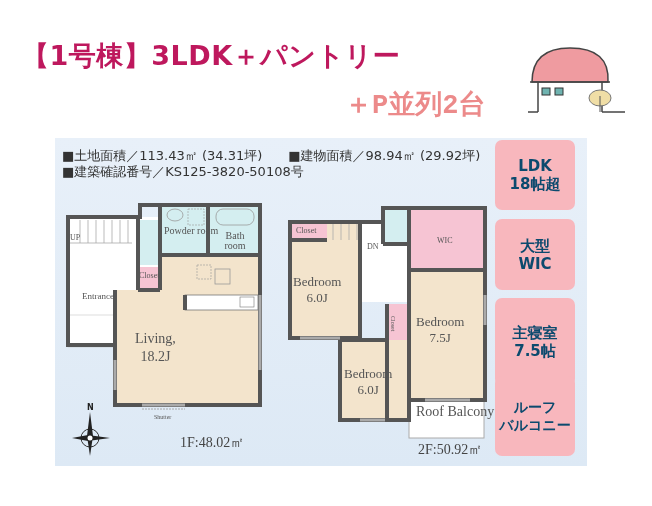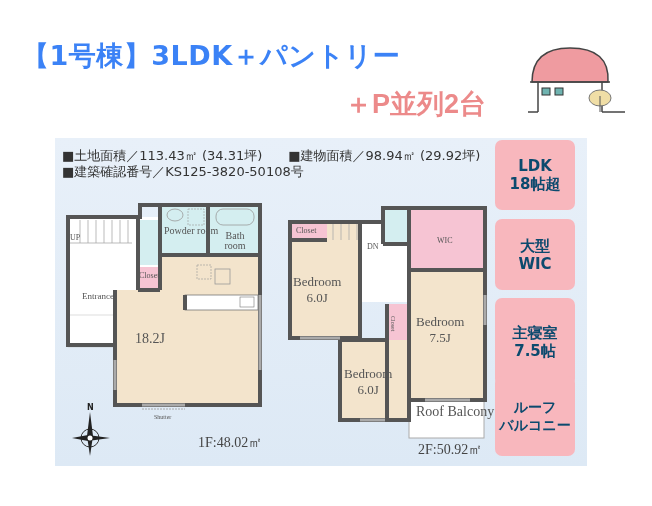--- a/index.html
+++ b/index.html
@@ -1,18 +1,18 @@
 <!DOCTYPE html>
 <html><head>
 <meta charset="utf-8">
 <style>
   * { box-sizing: border-box; margin: 0; padding: 0; }
   body { width: 652px; height: 506px; background: #ffffff; position: relative; overflow: hidden; font-family: "DejaVu Sans", sans-serif; }
-  .title1 { position: absolute; left: 22px; top: 38px; font-size: 27px; font-weight: bold; color: #3b82f6; letter-spacing: 0.5px; white-space: nowrap; font-family: "DejaVu Sans", sans-serif; }
-  .title2 { position: absolute; left: 345px; top: 86px; font-size: 27px; font-weight: bold; color: #ec8a8a; white-space: nowrap; font-family: Liberation Sans, sans-serif; }
+  .title1 { position: absolute; left: 22px; top: 38px; font-size: 27px; font-weight: bold; color: #be185d; letter-spacing: 0.5px; white-space: nowrap; font-family: "DejaVu Sans", sans-serif; }
+  .title2 { position: absolute; left: 345px; top: 86px; font-size: 27px; font-weight: bold; color: #ec8a8a; white-space: nowrap; font-family: Liberation Mono, monospace; }
   .house { position: absolute; left: 520px; top: 40px; width: 120px; height: 82px; }
   .panel { position: absolute; left: 55px; top: 138px; width: 532px; height: 328px; background: linear-gradient(180deg, #e8f0f9 0%, #dde9f5 100%); }
   .info { position: absolute; left: 62px; top: 148px; font-size: 13px; color: #333; line-height: 16px; font-family: "DejaVu Sans", sans-serif; }
   .info .row { white-space: nowrap; }
   .info .gap { display: inline-block; width: 26px; }
   .badge { position: absolute; left: 495px; width: 80px; background: #f8b7bd; border-radius: 7px; text-align: center; font-weight: bold; color: #0c4a6e; font-size: 15px; line-height: 18px; display: flex; flex-direction: column; justify-content: center; align-items: center; font-family: "DejaVu Sans", sans-serif; }
   .plan { position: absolute; }
   .lbl { position: absolute; font-family: "Liberation Serif", serif; color: #555; text-align: center; white-space: nowrap; }
   .area { position: absolute; font-family: "Liberation Serif", serif; color: #444; font-size: 14px; white-space: nowrap; }
 </style>
@@ -112,24 +112,25 @@
     <line x1="82" y1="210" x2="125" y2="210"></line>
   </g>
   <line x1="82" y1="214" x2="125" y2="214" stroke="#999" stroke-width="0.8" stroke-dasharray="2,1"></line>
 </svg>
 <div class="lbl" style="left:164px;top:226px;font-size:10px;line-height:10px;"><span>Powder room</span></div>
 <div class="lbl" style="left:221px;top:231px;font-size:10px;width:28px;white-space:normal;line-height:10px;"><span>Bath room</span></div>
 <div class="lbl" style="left:139px;top:271px;font-size:8px;"><span>Closet</span></div>
 <div class="lbl" style="left:82px;top:291px;font-size:9px;"><span>Entrance</span></div>
 <div class="lbl" style="left:70px;top:233px;font-size:8px;"><span>UP</span></div>
 <div class="lbl" style="left:135px;top:330px;font-size:14px;line-height:18px;">
+  <div>Living,</div>
   <div>18.2J</div>
 </div>
 <div class="lbl" style="left:154px;top:414px;font-size:6px;"><span>Shutter</span></div>
-<div class="area" style="left:198px;top:434px;">1F:48.02㎡</div>
+<div class="area" style="left:180px;top:434px;">1F:48.02㎡</div>
 
 <svg class="plan" style="left:66px;top:400px;" width="50" height="56" viewBox="0 0 50 56">
   <circle cx="24" cy="38" r="9" fill="none" stroke="#333" stroke-width="1"></circle>
   <path d="M24 12 L27 36 L24 56 L21 36 Z" fill="#222"></path>
   <path d="M6 38 L22 35 L44 38 L22 41 Z" fill="#222"></path>
   <circle cx="24" cy="38" r="2.5" fill="#fff"></circle>
   <text x="21" y="10" font-size="8" font-weight="bold" fill="#222" font-family="DejaVu Sans, sans-serif">N</text>
 </svg>
 
 <svg class="plan" style="left:285px;top:200px;" width="205" height="240" viewBox="0 0 205 240">

